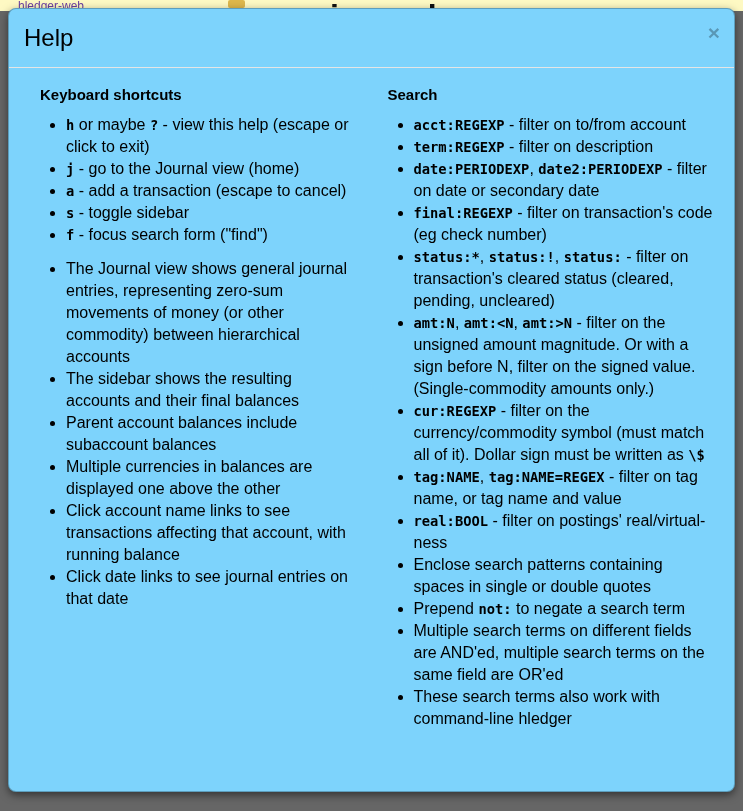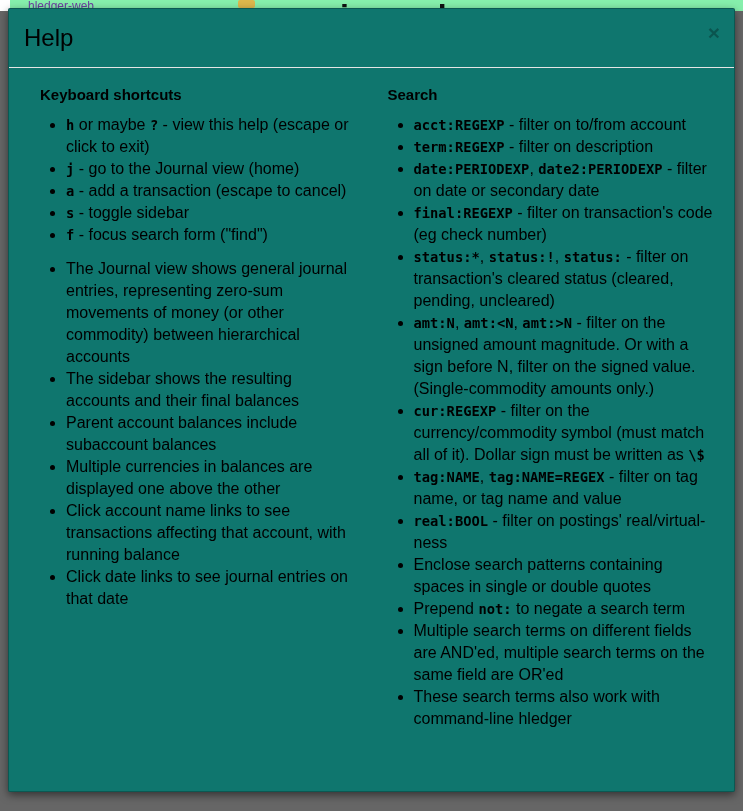--- a/index.html
+++ b/index.html
@@ -8,22 +8,22 @@
     width: 743px; height: 811px;
     position: relative;
     overflow: hidden;
     background: #ffffff;
     font-family: "Liberation Sans", sans-serif;
     color: #000;
   }
 
   
   .page-strip {
-    position: absolute; top: 0; left: 10px; right: 0; height: 11px;
-    background: #86efac; overflow: hidden; z-index: 1;
+    position: absolute; top: 0; left: 0; right: 0; height: 11px;
+    background: #fef9c3; overflow: hidden; z-index: 1;
   }
   .brand-link {
     position: absolute; left: 18px; top: 0;
     font-size: 12px; line-height: 12px;
     color: var(--brand, #6b3fa0);
     text-decoration: none; cursor: pointer;
   }
   .yellow-chip {
     position: absolute; left: 228px; top: 0;
     width: 17px; height: 8px;
@@ -39,23 +39,23 @@
   .overlay {
     position: absolute; left: 0; right: 0; top: 11px; bottom: 0;
     background: rgba(0, 0, 0, 0.60);
     z-index: 2;
   }
 
   
   .modal {
     position: absolute; left: 8px; top: 8px;
     width: 727px; height: 784px;
-    background: #0f766e;
+    background: #7dd3fc;
     border: 1px solid rgba(0,0,0,.25);
-    border-radius: 2px;
+    border-radius: 8px;
     box-shadow: 0 3px 9px rgba(0,0,0,.5);
     z-index: 3;
     overflow: hidden;
   }
   .modal-header {
     position: relative;
     padding: 15px 15px 14px 15px;
     border-bottom: 1px solid #e5e5e5;
   }
   .modal-title {

